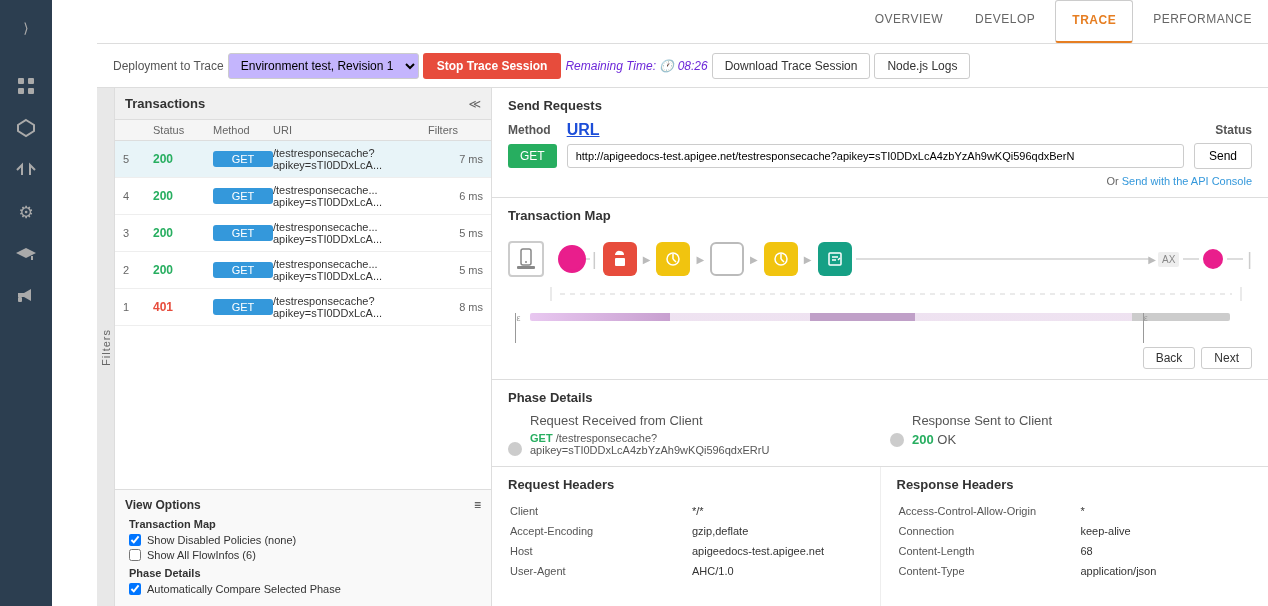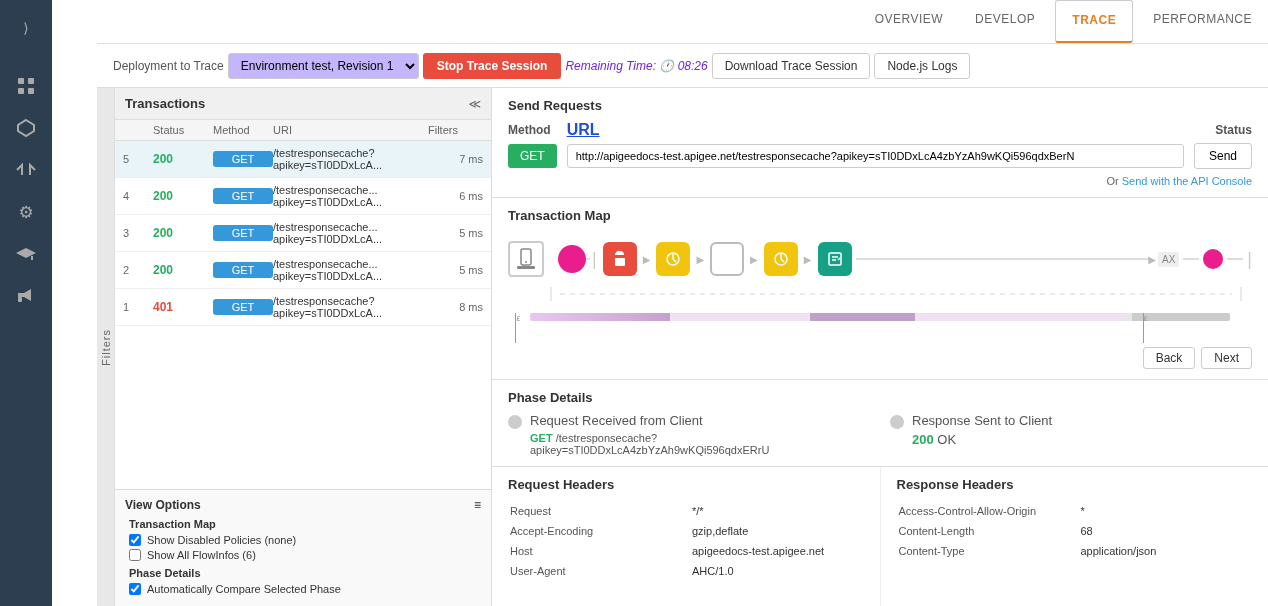--- a/index.html
+++ b/index.html
@@ -81,21 +81,21 @@
     .policy-yellow { background: #f1c40f; }
     .policy-teal { background: #16a085; }
     .nav-buttons { display: flex; justify-content: flex-end; gap: 6px; margin-top: 4px; }
     .btn-nav { border: 1px solid #ccc; background: #fff; padding: 3px 12px; border-radius: 3px; font-size: 12px; cursor: pointer; color: #333; }
 
     
     .phase-details { padding: 10px 16px; background: #fff; border-bottom: 1px solid #ddd; }
     .phase-details-title { font-size: 13px; font-weight: bold; margin-bottom: 8px; }
     .phase-columns { display: grid; grid-template-columns: 1fr 1fr; gap: 20px; }
     .phase-col { }
-    .phase-status { display: flex; align-items: flex-start; gap: 8px; }
+    .phase-status { display: flex; align-items: flex-end; gap: 8px; }
     .phase-indicator { width: 14px; height: 14px; border-radius: 50%; background: #ccc; margin-top: 2px; flex-shrink: 0; }
     .phase-title { font-size: 13px; color: #555; margin-bottom: 4px; }
     .phase-url { font-size: 11px; color: #555; }
     .phase-url .method { color: #27ae60; font-weight: bold; }
     .phase-response-status { font-size: 13px; color: #555; }
     .phase-response-status .ok { color: #27ae60; font-weight: bold; }
 
     
     .headers-section { display: flex; flex: 1; overflow: auto; background: #fff; }
     .headers-col { flex: 1; padding: 10px 16px; border-right: 1px solid #eee; }
@@ -403,21 +403,21 @@
             </div>
           </div>
         </div>
 
         <div class="headers-section">
           <div class="headers-col">
             <div class="headers-title">Request Headers</div>
             <table class="headers-table">
               <tbody>
                   <tr>
-                <td>Request</td>
+                <td>Client</td>
                 <td>*/*</td>
               </tr>
               <tr>
                 <td>Accept-Encoding</td>
                 <td>gzip,deflate</td>
               </tr>
               <tr>
                 <td>Host</td>
                 <td>apigeedocs-test.apigee.net</td>
               </tr>
@@ -430,20 +430,24 @@
           </div>
           <div class="headers-col">
             <div class="headers-title">Response Headers</div>
             <table class="headers-table">
               <tbody>
                   <tr>
                 <td>Access-Control-Allow-Origin</td>
                 <td>*</td>
               </tr>
               <tr>
+                <td>Connection</td>
+                <td>keep-alive</td>
+              </tr>
+              <tr>
                 <td>Content-Length</td>
                 <td>68</td>
               </tr>
               <tr>
                 <td>Content-Type</td>
                 <td>application/json</td>
               </tr>
             </tbody>
               </table>
           </div>

